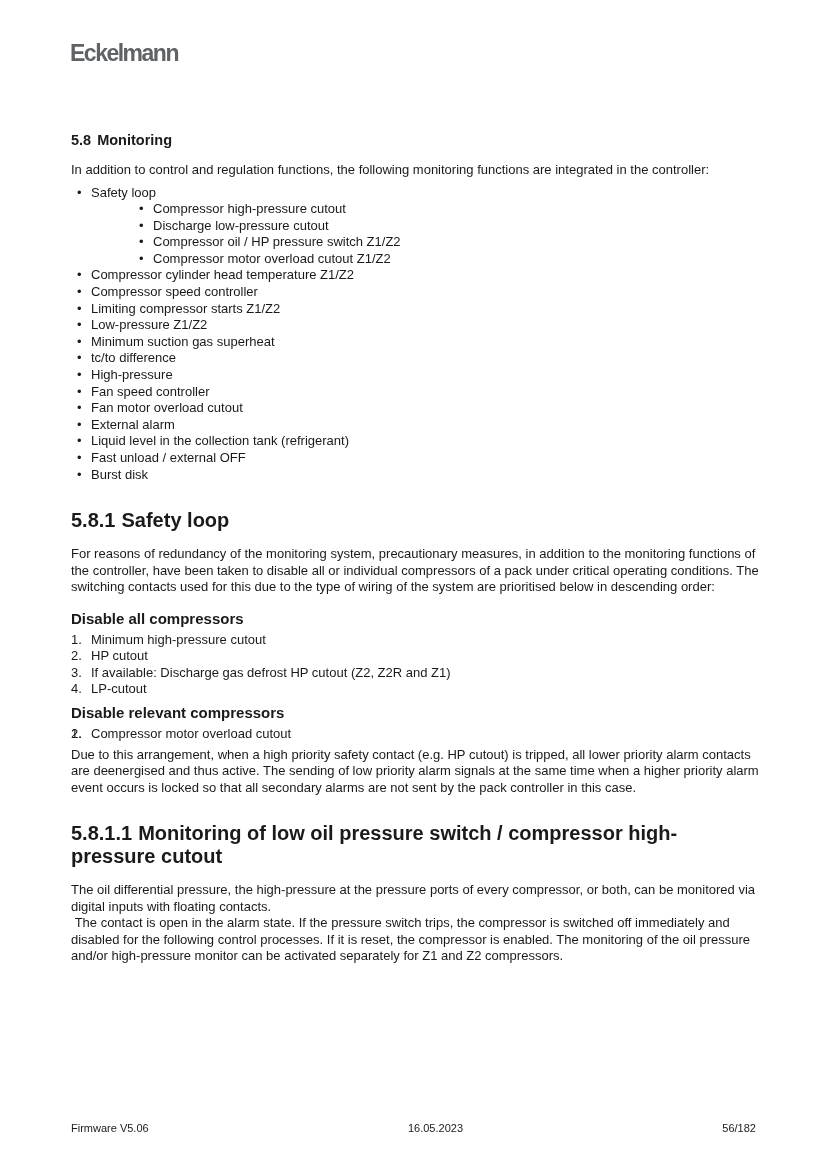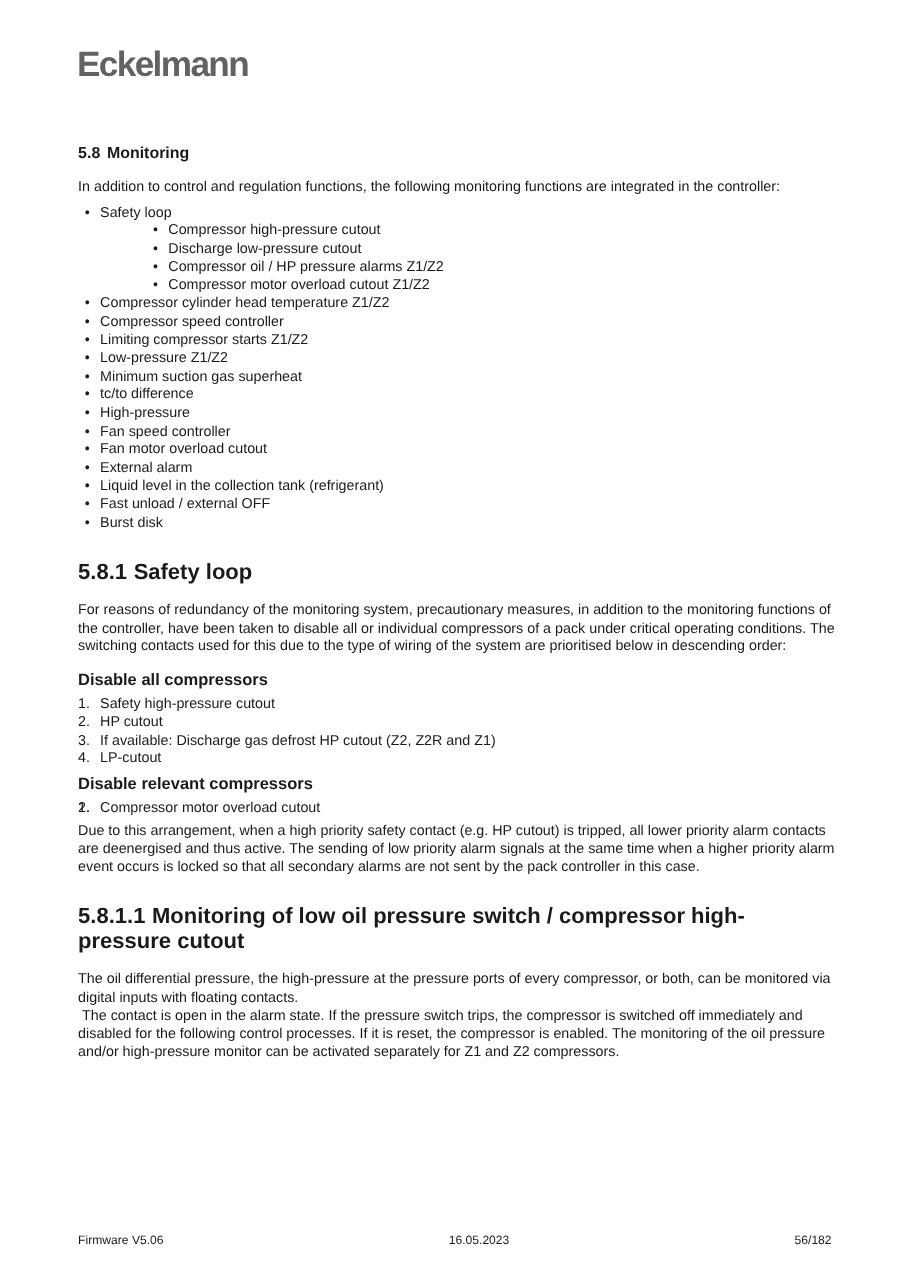--- a/index.html
+++ b/index.html
@@ -3,21 +3,21 @@
 <meta charset="utf-8">
 <style>
   html, body { margin: 0; padding: 0; background: #ffffff; }
   body {
     width: 827px; height: 1169px; position: relative; overflow: hidden;
     font-family: "Liberation Sans", sans-serif; color: #1a1a1a;
   }
   .logo {
     position: absolute; left: 70px; top: 40px;
     font-family: "Liberation Sans", sans-serif; font-weight: bold;
-    font-size: 32px; letter-spacing: -1.5px; color: #5f6366;
+    font-size: 23px; letter-spacing: -1.5px; color: #5f6366;
   }
   .content { position: absolute; left: 71px; top: 132px; width: 690px; }
   h2 { font-size: 14.5px; font-weight: bold; margin: 0 0 14px 0; }
   h3 { font-size: 20px; font-weight: bold; margin: 0 0 14px 0; }
   .sec-num { margin-right: 6px; margin-top: 45px; }
   p { font-size: 13px; line-height: 16.5px; margin: 0 0 6px 0; }
   ul.bullets { list-style: none; margin: 0; padding: 0; font-size: 13px; line-height: 16.6px; }
   ul.bullets li { position: relative; padding-left: 20px; }
   ul.bullets li::before { content: "•"; position: absolute; left: 6px; }
   ul.bullets ul.sub { list-style: none; margin: 0; padding: 0 0 0 42px; }
@@ -42,21 +42,21 @@
     <span class="sec-num">5.8</span><span>Monitoring</span>
   </h2>
   <p>In addition to control and regulation functions, the following monitoring functions are integrated in the controller:</p>
 
   <ul class="bullets">
     <li>
       <span>Safety loop</span>
       <ul class="sub">
         <li>Compressor high-pressure cutout</li>
         <li>Discharge low-pressure cutout</li>
-        <li>Compressor oil / HP pressure alarms Z1/Z2</li>
+        <li>Compressor oil / HP pressure switch Z1/Z2</li>
         <li>Compressor motor overload cutout Z1/Z2</li>
       </ul>
     </li>
     <li>Compressor cylinder head temperature Z1/Z2</li>
     <li>Compressor speed controller</li>
     <li>Limiting compressor starts Z1/Z2</li>
     <li>Low-pressure Z1/Z2</li>
     <li>Minimum suction gas superheat</li>
     <li>tc/to difference</li>
     <li>High-pressure</li>
@@ -68,21 +68,21 @@
     <li>Burst disk</li>
   </ul>
 
   <h3 style="margin-top:26px">
     <span class="sec-num">5.8.1</span><span>Safety loop</span>
   </h3>
   <p>For reasons of redundancy of the monitoring system, precautionary measures, in addition to the monitoring functions of the controller, have been taken to disable all or individual compressors of a pack under critical operating conditions. The switching contacts used for this due to the type of wiring of the system are prioritised below in descending order:</p>
 
   <div class="subhead" style="margin-top:14px">Disable all compressors</div>
   <ol class="num">
-    <li><span class="n">1.</span><span>Safety high-pressure cutout</span></li>
+    <li><span class="n">1.</span><span>Minimum high-pressure cutout</span></li>
     <li><span class="n">2.</span><span>HP cutout</span></li>
     <li><span class="n">3.</span><span>If available: Discharge gas defrost HP cutout (Z2, Z2R and Z1)</span></li>
     <li><span class="n">4.</span><span>LP-cutout</span></li>
   </ol>
 
   <div class="subhead" style="margin-top:6px">Disable relevant compressors</div>
   <ol class="num">
     <li><span class="n">1.</span></li>
     <li><span class="n">2.</span><span>Compressor motor overload cutout</span></li>
   </ol>

